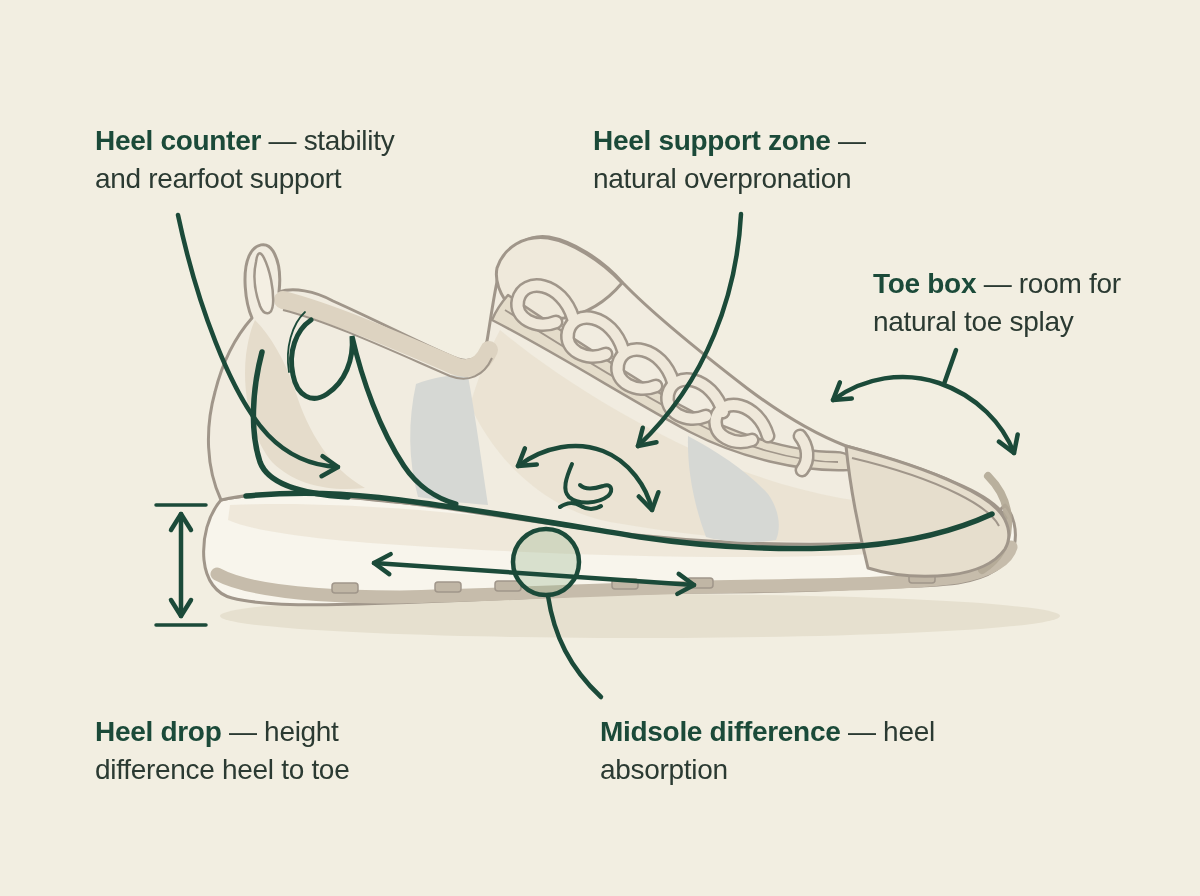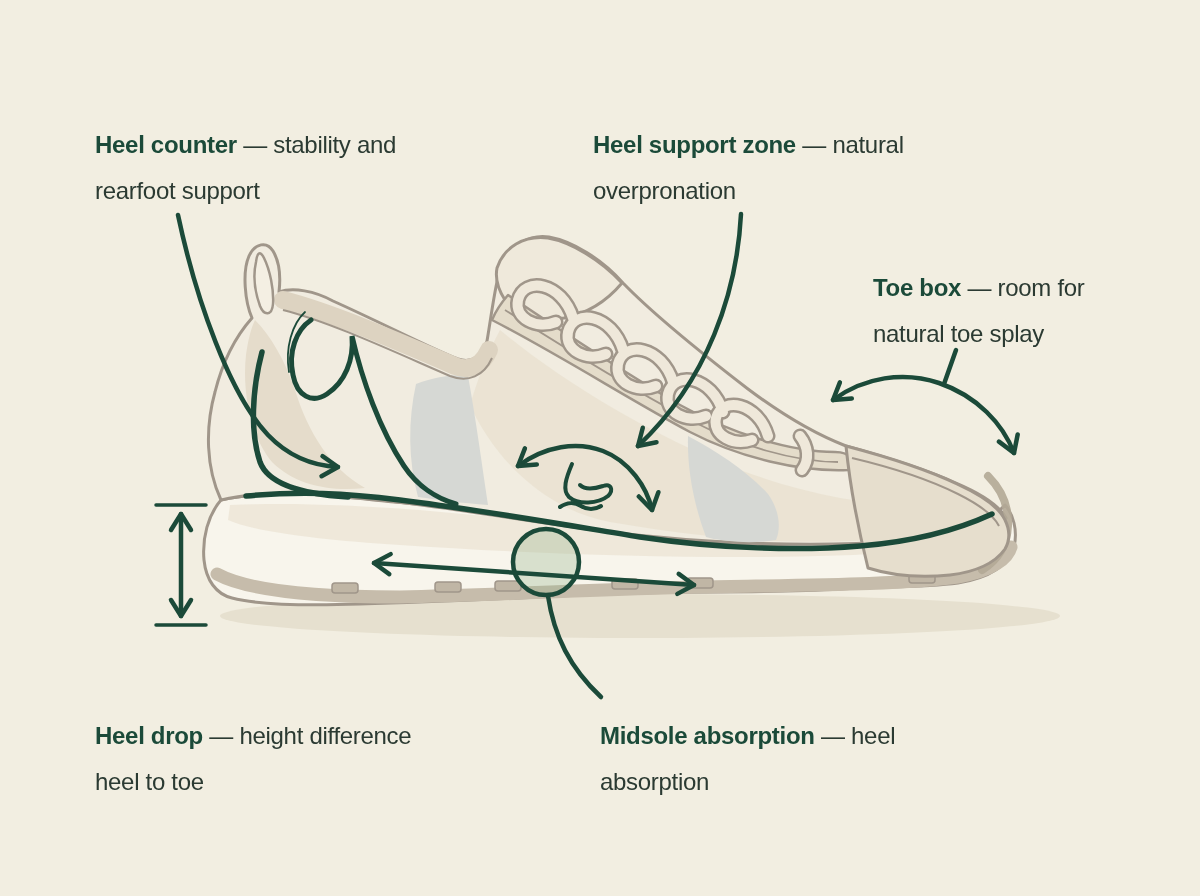--- a/index.html
+++ b/index.html
@@ -7,21 +7,21 @@
   body{
     width:1200px;height:896px;overflow:hidden;
     background:var(--bg,#f2eee1);
     font-family:"Liberation Sans","DejaVu Sans",sans-serif;
     position:relative;
   }
   .canvas{position:absolute;inset:0;width:1200px;height:896px;}
   svg.art{position:absolute;left:0;top:0;}
   .label{
     position:absolute;
-    font-size:24px;line-height:46px;letter-spacing:-0.3px;
+    font-size:28px;line-height:38px;letter-spacing:-0.3px;
     color:var(--text,#2b3a32);
   }
   .label .term{font-weight:700;color:var(--green,#1b4a39);}
   .label .sep,.label .desc{font-weight:400;color:var(--text,#2b3a32);}
   
   .ol     {stroke:var(--outline,#a0968a);}
   .grn    {stroke:var(--green,#1b4a39);}
   .mkhead {stroke:var(--green,#1b4a39);fill:none;stroke-width:4.5;stroke-linecap:round;stroke-linejoin:round;}
 </style>
 </head>
@@ -189,18 +189,18 @@
   <span class="desc">room for natural toe splay</span>
 </div>
 
 <div class="label" style="left:95px;top:713px;width:335px">
   <span class="term">Heel drop</span>
   <span class="sep">—</span>
   <span class="desc">height difference heel to toe</span>
 </div>
 
 <div class="label" style="left:600px;top:713px;width:368px">
-  <span class="term">Midsole absorption</span>
+  <span class="term">Midsole difference</span>
   <span class="sep">—</span>
   <span class="desc">heel absorption</span>
 </div>
 
 </div>
 
 </body></html>

